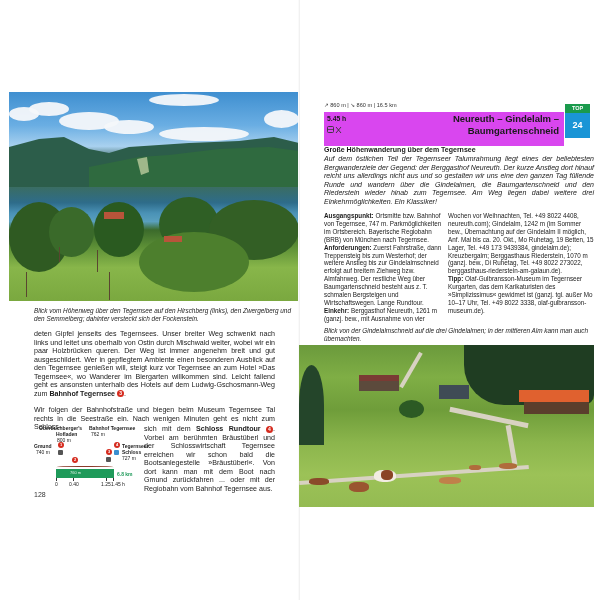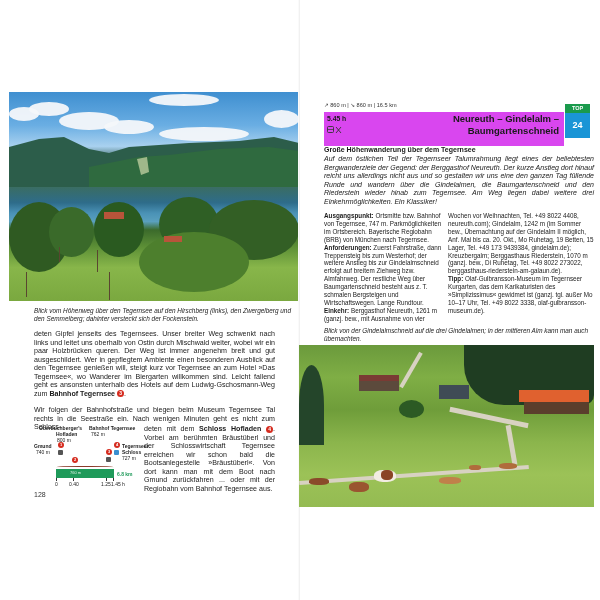--- a/index.html
+++ b/index.html
@@ -110,21 +110,21 @@
     <div class="post" style="left:100px;top:180px;height:28px;"></div>
     <div class="post" style="left:50px;top:155px;height:15px;"></div>
   </div>
   <div class="caption cap-left">Blick vom Höhenweg über den Tegernsee auf den Hirschberg (links), den Zwergelberg und den Semmelberg; dahinter versteckt sich der Fockenstein.</div>
 
   <div class="body-text lt1">
     <span>deten Gipfel jenseits des Tegernsees. Unser breiter Weg schwenkt nach links und leitet uns oberhalb von Ostin durch Mischwald weiter, wobei wir ein paar Holzbrücken queren. Der Weg ist immer angenehm breit und gut ausgeschildert. Wer in gepflegtem Ambiente einen besonderen Ausblick auf den Tegernsee genießen will, steigt kurz vor Tegernsee an zum Hotel »Das Tegernsee«, wo Wanderer im Biergarten willkommen sind. Leicht fallend geht es ansonsten unterhalb des Hotels auf dem Ludwig-Gschosmann-Weg zum </span><span class="bold">Bahnhof Tegernsee</span> <span class="num-badge">3</span>.
   </div>
   <div class="body-text lt0">Wir folgen der Bahnhofstraße und biegen beim Museum Tegernsee Tal rechts in die Seestraße ein. Nach wenigen Minuten geht es nicht zum Schloss-</div>
   <div class="body-text lt2">
-    <span>deten mit dem </span><span class="bold">Schloss Hofladen</span> <span class="num-badge">4</span><span>. Vorbei am berühmten Bräustüberl und der Schlosswirtschaft Tegernsee erreichen wir schon bald die Bootsanlegestelle »Bräustüberl«. Von dort kann man mit dem Boot nach Gmund zurückfahren ... oder mit der Regiobahn vom Bahnhof Tegernsee aus.</span>
+    <span>sich mit dem </span><span class="bold">Schloss Rundtour</span> <span class="num-badge">4</span><span>. Vorbei am berühmten Bräustüberl und der Schlosswirtschaft Tegernsee erreichen wir schon bald die Bootsanlegestelle »Bräustüberl«. Von dort kann man mit dem Boot nach Gmund zurückfahren ... oder mit der Regiobahn vom Bahnhof Tegernsee aus.</span>
   </div>
 
   <div class="profile">
     <div class="lbl b" style="left:5px;top:0px;">Oberbuchberger's</div>
     <div class="lbl b" style="left:22px;top:6px;">Hofladen</div>
     <div class="lbl" style="left:23px;top:12px;">800 m</div>
     <div class="lbl b" style="left:55px;top:0px;">Bahnhof Tegernsee</div>
     <div class="lbl" style="left:57px;top:6px;">762 m</div>
     <div class="lbl b" style="left:0px;top:18px;">Gmund</div>
     <div class="lbl" style="left:2px;top:24px;">740 m</div>

